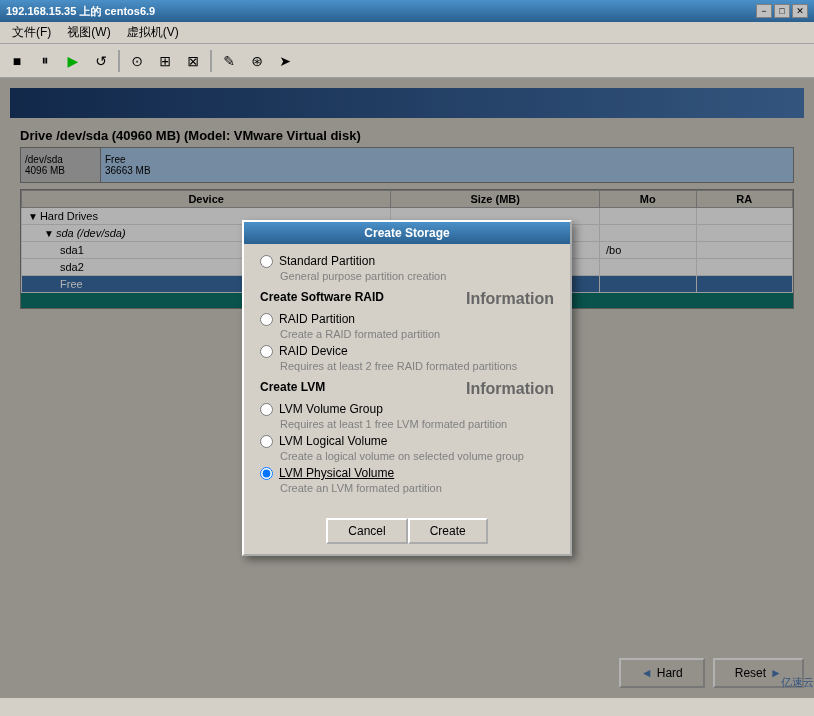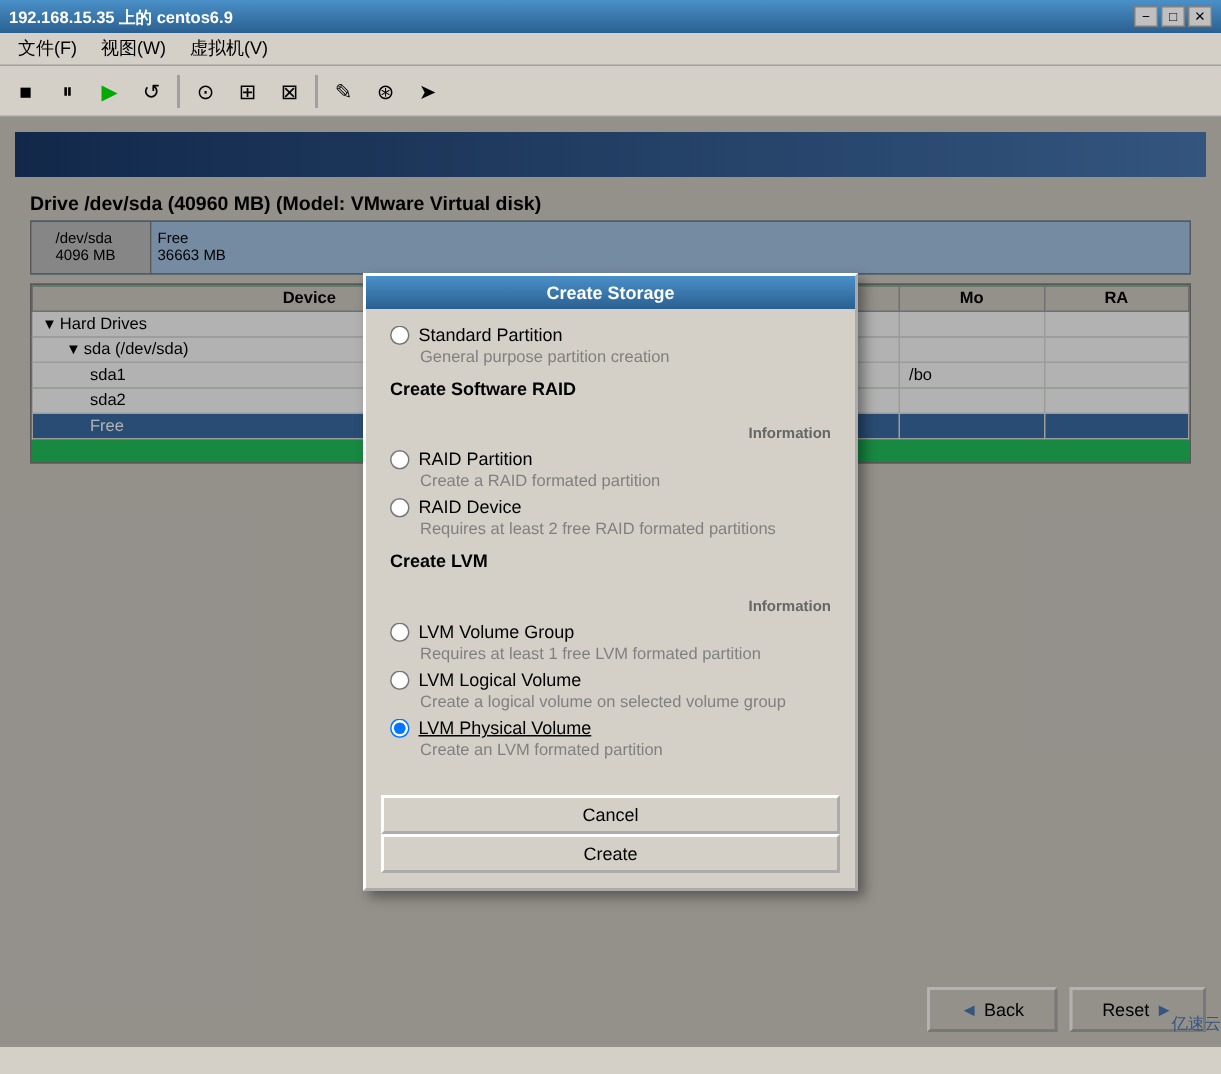--- a/index.html
+++ b/index.html
@@ -125,38 +125,38 @@
       display: flex;
       height: 100%;
     }
     .drive-used {
       background: #c0c0c0;
       border-right: 1px solid #808080;
       width: 80px;
       display: flex;
       flex-direction: column;
       justify-content: center;
-      padding-left: 16px;
+      padding-left: 4px;
       font-size: 10px;
     }
     .drive-free {
       background: #a8c8e8;
       flex: 1;
       display: flex;
       flex-direction: column;
       justify-content: center;
       padding-left: 4px;
       font-size: 10px;
     }
 
     
     .partition-table-container {
       margin: 2px 10px;
       border: 1px solid #808080;
-      background: #22c55e;
+      background: #0f766e;
       height: 120px;
       overflow: auto;
     }
     .partition-table {
       width: 100%;
       border-collapse: collapse;
     }
     .partition-table th {
       background: #d4d0c8;
       border: 1px solid #a0a0a0;
@@ -230,22 +230,21 @@
     }
     .modal-section-header {
       font-weight: bold;
       font-size: 12px;
       margin: 8px 0 4px 0;
       display: flex;
       justify-content: space-between;
     }
     .modal-section-info {
       color: #666;
-      font-size: 10px;
-      margin-top: 32px;
+      font-size: 16px;
     }
     .radio-option {
       display: flex;
       align-items: center;
       gap: 6px;
       margin: 0 0 2px 0;
       cursor: pointer;
     }
     .radio-desc {
       color: #808080;
@@ -257,21 +256,20 @@
       cursor: pointer;
     }
     .selected-radio label {
       text-decoration: underline;
       font-weight: normal;
     }
     .modal-buttons {
       display: flex;
       justify-content: center;
       padding: 10px;
-      flex-direction: column;
     }
     .modal-btn {
       padding: 4px 20px;
       background: #d4d0c8;
       border: 2px outset #ffffff;
       cursor: pointer;
       font-size: 12px;
       min-width: 70px;
     }
 
@@ -353,21 +351,21 @@
         </tr>
       </thead>
       <tbody>
         <tr class="row-normal">
           <td><span class="expand-icon">▼</span>Hard Drives</td>
           <td></td>
           <td></td>
           <td></td>
         </tr>
         <tr class="row-normal">
-          <td><span style="padding-left:16px;"><span class="expand-icon">▼</span>sda (/dev/sda)</span></td>
+          <td><span style="padding-left:16px;font-style:italic;"><span class="expand-icon">▼</span>sda (/dev/sda)</span></td>
           <td></td>
           <td></td>
           <td></td>
         </tr>
         <tr class="row-normal">
           <td><span style="padding-left:32px;">sda1</span></td>
           <td>200</td>
           <td>/bo</td>
           <td></td>
         </tr>
@@ -390,21 +388,21 @@
   <div class="action-buttons">
     <button class="action-btn">Create</button>
     <button class="action-btn">Edit</button>
     <button class="action-btn">Delete</button>
     <button class="action-btn">Reset</button>
   </div>
 
   <div style="position: absolute; bottom: 10px; right: 10px; display: flex; gap: 8px;">
     <button class="nav-btn">
       <span style="color:#4a7ab5;">◄</span>
-      <span>Back</span>
+      <span>Hard</span>
     </button>
     <button class="nav-btn">
       <span>Reset</span>
       <span style="color:#4a7ab5;">►</span>
     </button>
   </div>
 
   <div class="watermark">亿速云</div>
 
   <div class="modal-overlay">

